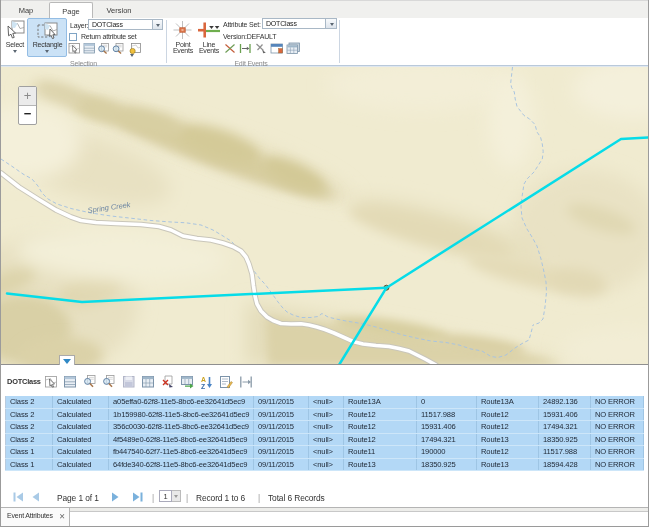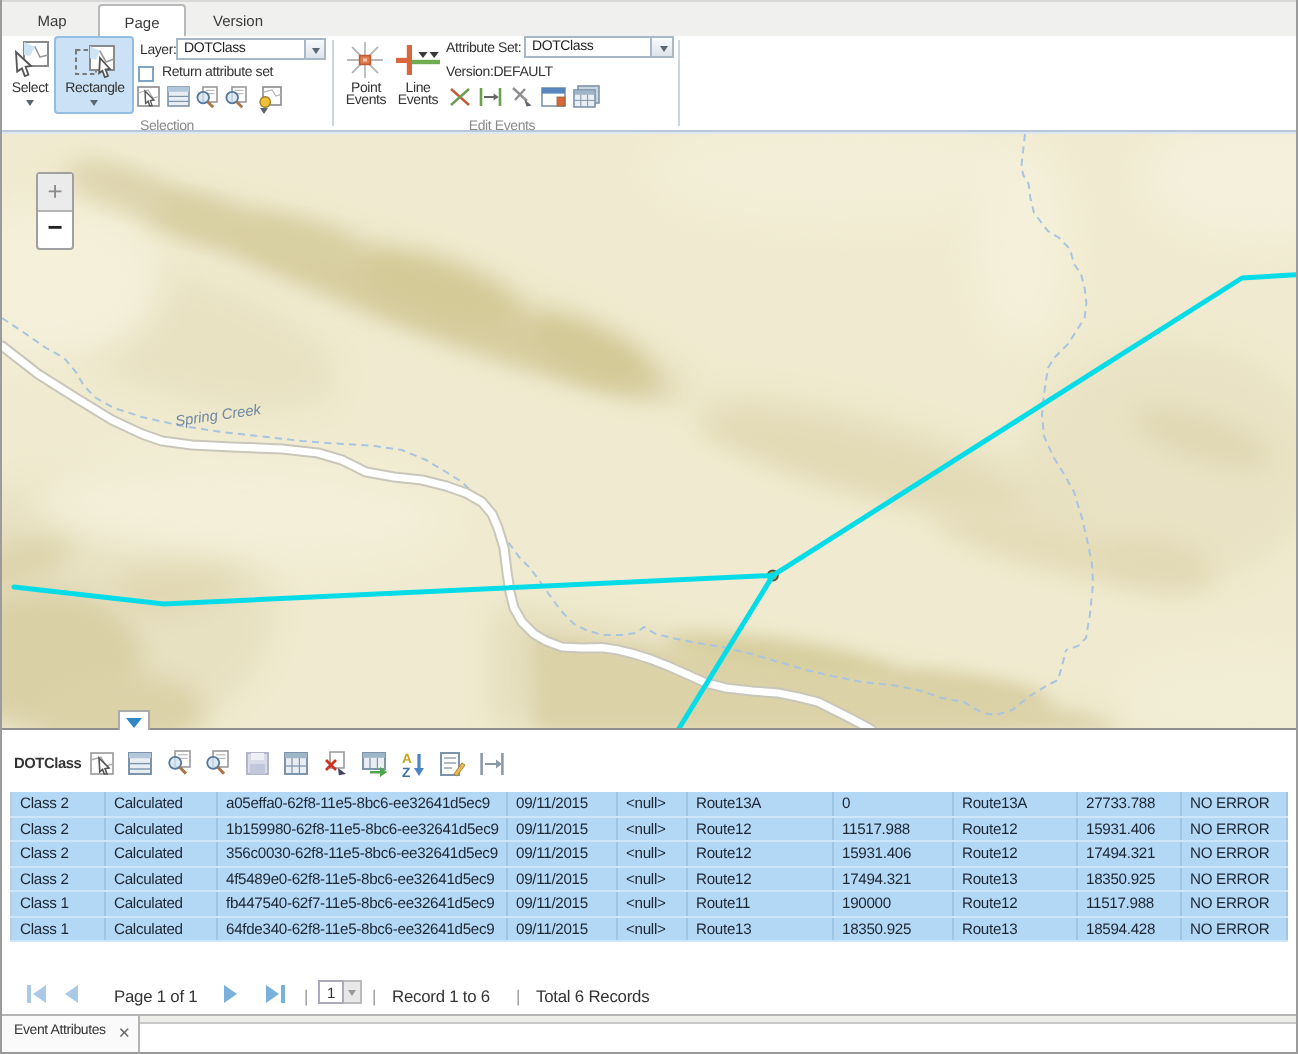--- a/index.html
+++ b/index.html
@@ -356,21 +356,21 @@
         <tbody>
         <tr>
             <td>Class 2</td>
             <td>Calculated</td>
             <td>a05effa0-62f8-11e5-8bc6-ee32641d5ec9</td>
             <td>09/11/2015</td>
             <td>&lt;null&gt;</td>
             <td>Route13A</td>
             <td>0</td>
             <td>Route13A</td>
-            <td>27733.788</td>
+            <td>24892.136</td>
             <td>NO ERROR</td>
           </tr>
         <tr>
             <td>Class 2</td>
             <td>Calculated</td>
             <td>1b159980-62f8-11e5-8bc6-ee32641d5ec9</td>
             <td>09/11/2015</td>
             <td>&lt;null&gt;</td>
             <td>Route12</td>
             <td>11517.988</td>

